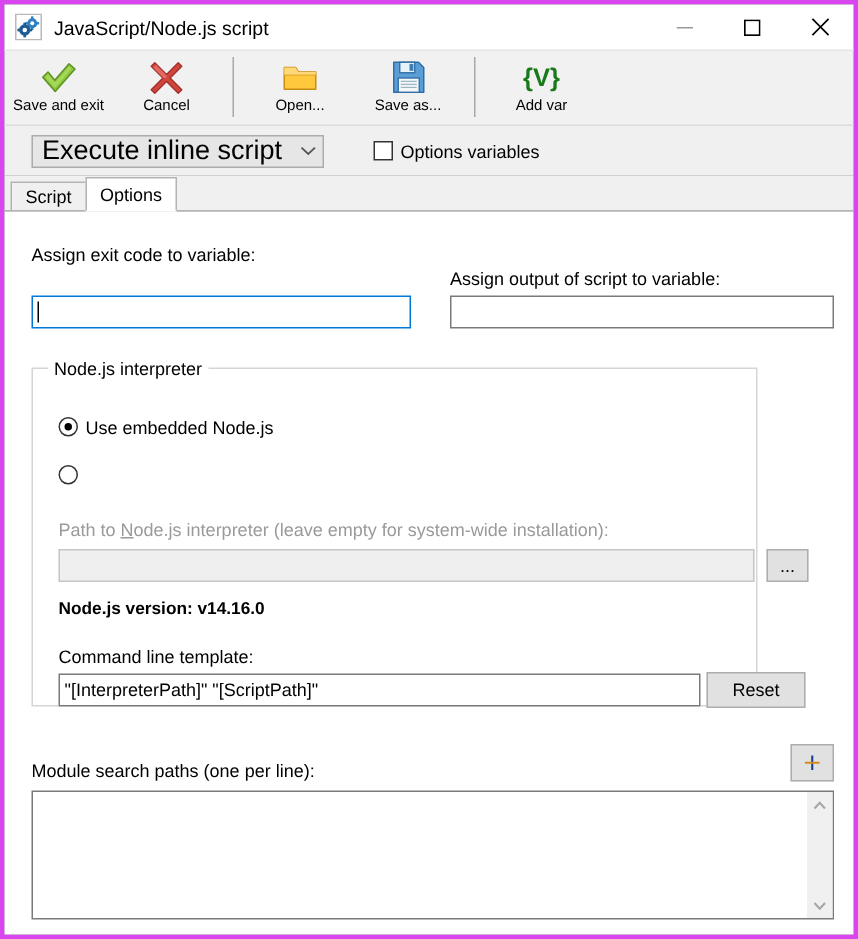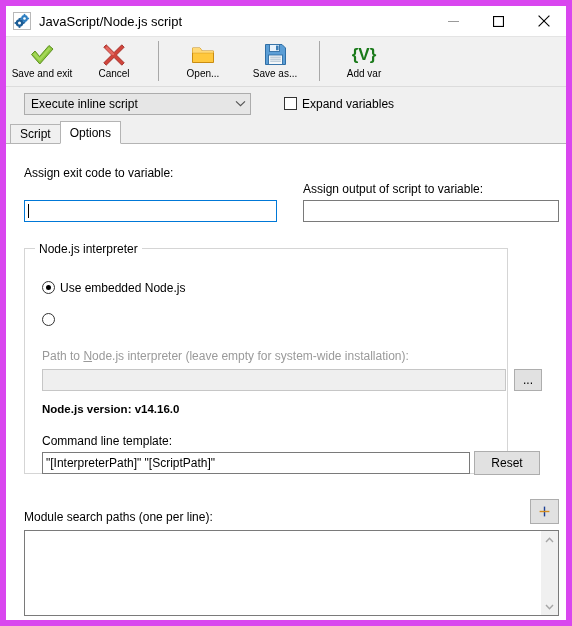--- a/index.html
+++ b/index.html
@@ -13,21 +13,21 @@
     font-size: 12px;
     color: #000;
     background: #ffffff;
     overflow: hidden;
   }
   .window {
     position: relative;
     width: 572px;
     height: 626px;
     box-sizing: border-box;
-    border: 6px solid #d946ef;
+    border: 3px solid #d946ef;
     background: #737373;
     display: flex;
     flex-direction: column;
   }
 
   
   .titlebar {
     height: 30px;
     min-height: 30px;
     background: #ffffff;
@@ -118,28 +118,28 @@
   .moderow {
     height: 33px;
     min-height: 33px;
     background: #f0f0f0;
     display: flex;
     align-items: center;
     padding-left: 18px;
     box-sizing: border-box;
   }
   .combo {
-    width: 227px;
+    width: 195px;
     height: 22px;
     box-sizing: border-box;
     border: 1px solid #acacac;
     background: #e6e6e6;
     display: flex;
     align-items: center;
-    font-size: 12px;
+    font-size: 18px;
     color: #000;
     padding-left: 6px;
     cursor: default;
     position: relative;
   }
   .combo-text { flex: 1 1 auto; white-space: nowrap; overflow: hidden; }
   .combo-arrow {
     width: 20px;
     display: flex;
     align-items: center;
@@ -467,21 +467,21 @@
     <div class="combo">
       <span class="combo-text">Execute inline script</span>
       <span class="combo-arrow">
         <svg width="11" height="7" viewBox="0 0 11 7">
           <polyline points="1,1.4 5.5,5.6 10,1.4" fill="none" stroke="#555" stroke-width="1.2"></polyline>
         </svg>
       </span>
     </div>
     <div class="cbx-wrap">
       <span class="cbx"></span>
-      <span class="cbx-label">Expand variables</span>
+      <span class="cbx-label">Options variables</span>
     </div>
   </div>
 
   <div class="tabstrip">
     <div class="tabline"></div>
     <div class="tab inactive">
       <span>Script</span>
     </div>
     <div class="tab active">
       <span>Options</span>

